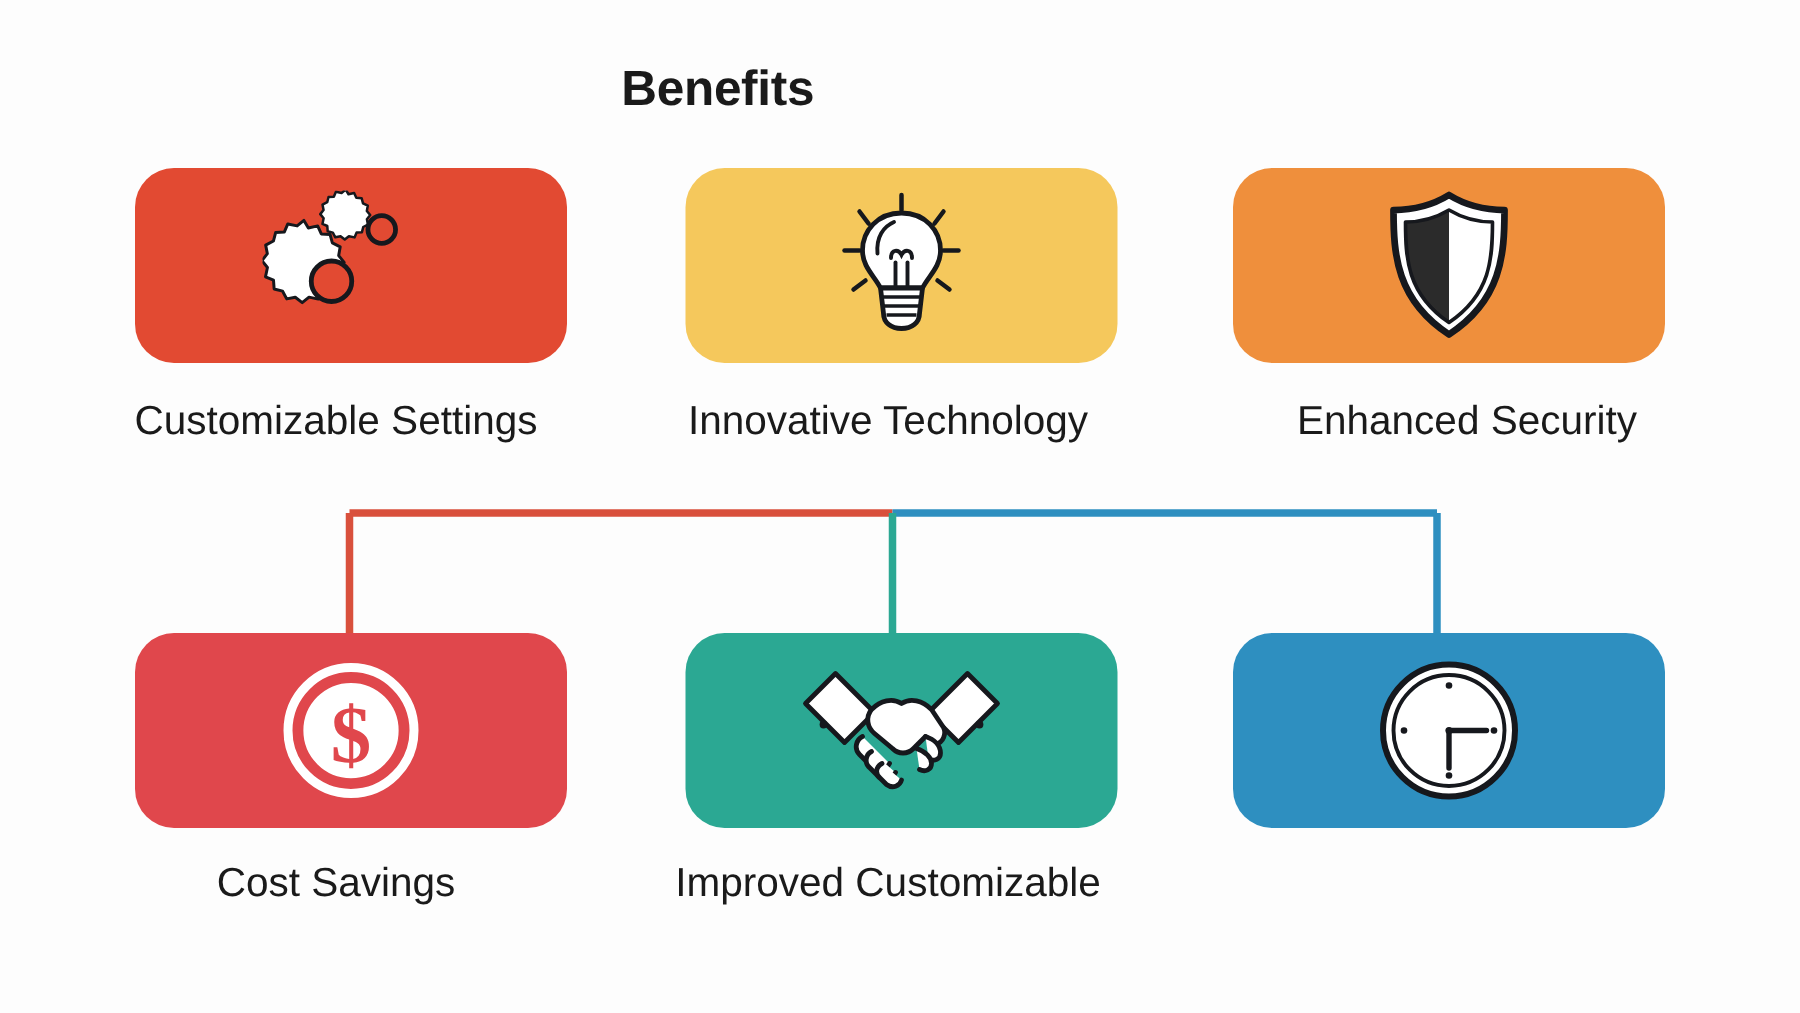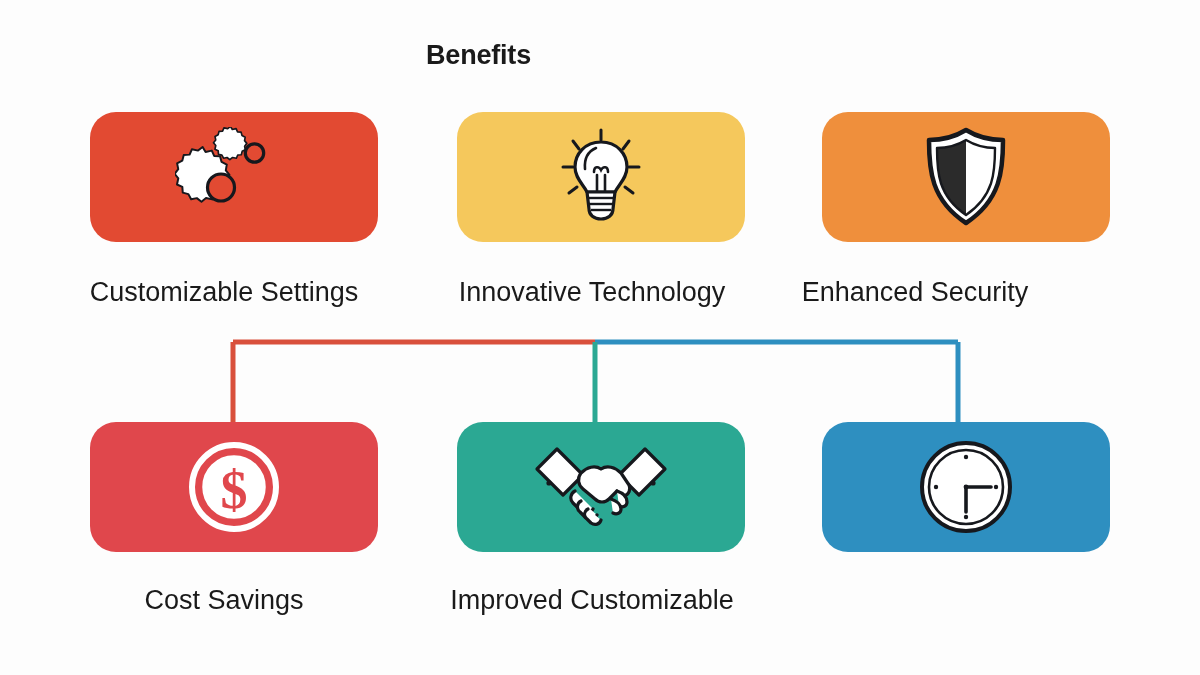--- a/index.html
+++ b/index.html
@@ -20,21 +20,21 @@
     inset: 0;
   }
 
   
   .title {
     position: absolute;
     top: 42px;
     left: 0;
     width: 957px;
     text-align: center;
-    font-size: 27px;
+    font-size: 33px;
     font-weight: bold;
     color: #1a1a1a;
     letter-spacing: -0.2px;
     line-height: 1;
   }
 
   
   .card {
     position: absolute;
     width: 288px;
@@ -47,33 +47,32 @@
   .card svg { display: block; }
 
   .caption {
     position: absolute;
     width: 330px;
     text-align: center;
     font-size: 27px;
     color: #1a1a1a;
     line-height: 1.1;
     white-space: nowrap;
-    margin-top: 12px;
   }
 
   
   .col-1 { left: 90px; }
   .col-2 { left: 457px; }
   .col-3 { left: 822px; }
   .row-top { top: 112px; }
   .row-bottom { top: 422px; }
 
   .cap-1 { left: 59px; }
   .cap-2 { left: 427px; }
-  .cap-3 { left: 750px; }
+  .cap-3 { left: 813px; }
   .cap-top { top: 266px; }
   .cap-bottom { top: 574px; text-align: center; }
 
   
   .connector {
     position: absolute;
     left: 0;
     top: 330px;
     width: 1200px;
     height: 110px;

